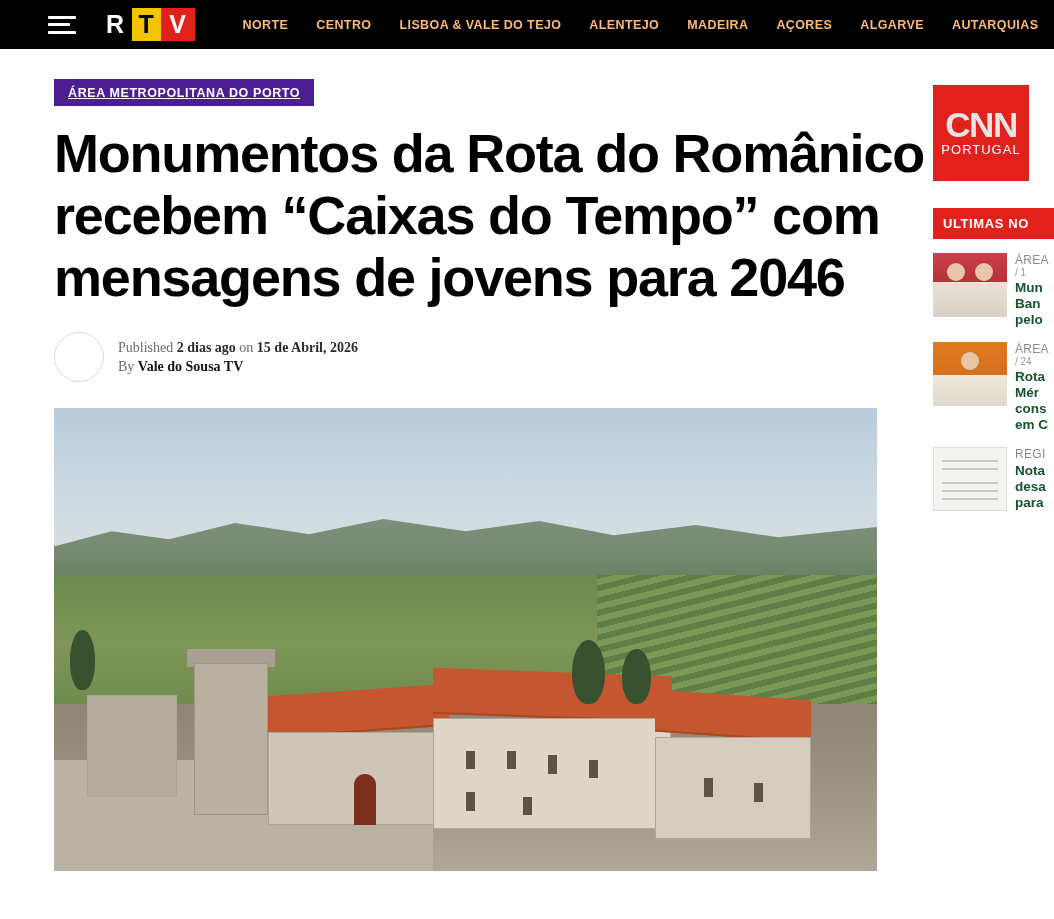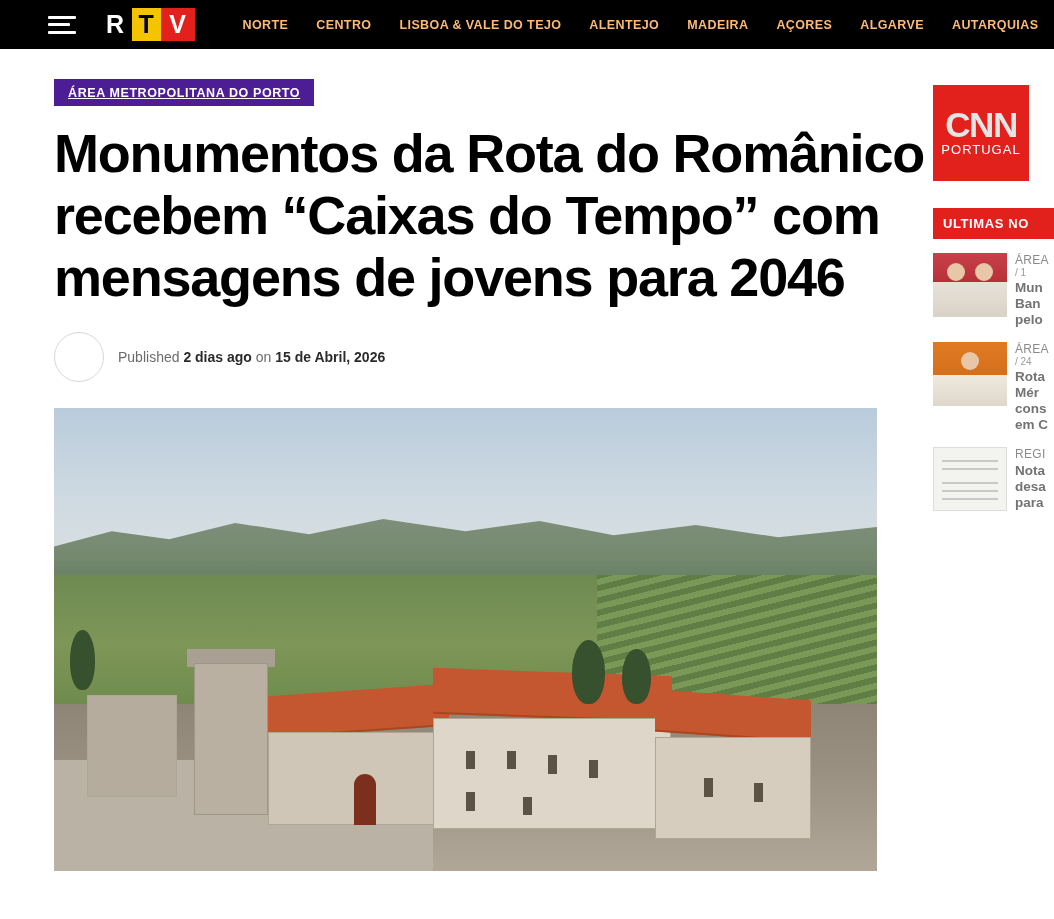--- a/index.html
+++ b/index.html
@@ -122,20 +122,21 @@
     letter-spacing: -1.2px;
     margin-top: 16px;
     max-width: 990px;
   }
 
   
   .byline {
     display: flex;
     align-items: center;
     margin-top: 24px;
+    font-family: Liberation Serif, serif;
   }
   .avatar {
     width: 50px;
     height: 50px;
     border-radius: 50%;
     border: 1px solid #d8d8d8;
     background: #ffffff;
     margin-right: 14px;
     flex: 0 0 auto;
   }
@@ -277,21 +278,21 @@
   .s-thumb .face.r { left: 42px; }
   .s-thumb.c .doc-line {
     position: absolute; left: 8px; height: 2px; background: #c9c9c9; width: 56px;
   }
   .s-text { overflow: hidden; }
   .s-cat {
     font-size: 12px; color: #8a8a8a; letter-spacing: .3px; white-space: nowrap;
   }
   .s-date { font-size: 10px; color: #9a9a9a; white-space: nowrap; }
   .s-title {
-    font-size: 13.5px; font-weight: bold; color: #737373; line-height: 16px;
+    font-size: 13.5px; font-weight: bold; color: #14532d; line-height: 16px;
     margin-top: 2px;
   }
 </style>
 </head>
 <body>
 
 <div class="topbar">
   <div class="hamburger">
     <span></span>
     <span></span>
@@ -327,20 +328,24 @@
 
     <div class="byline">
       <div class="avatar"></div>
       <div class="byline-text">
         <div>
           <span>Published</span>
           <b>2 dias ago</b>
           <span>on</span>
           <b>15 de Abril, 2026</b>
         </div>
+        <div>
+          <span>By</span>
+          <span class="author">Vale do Sousa TV</span>
+        </div>
       </div>
     </div>
 
     <div class="hero">
       <div class="hero-sky"></div>
       <div class="hero-hills"></div>
       <div class="hero-fields"></div>
       <div class="hero-terrace"></div>
       <div class="hero-ground"></div>
       <div class="hero-yard"></div>

